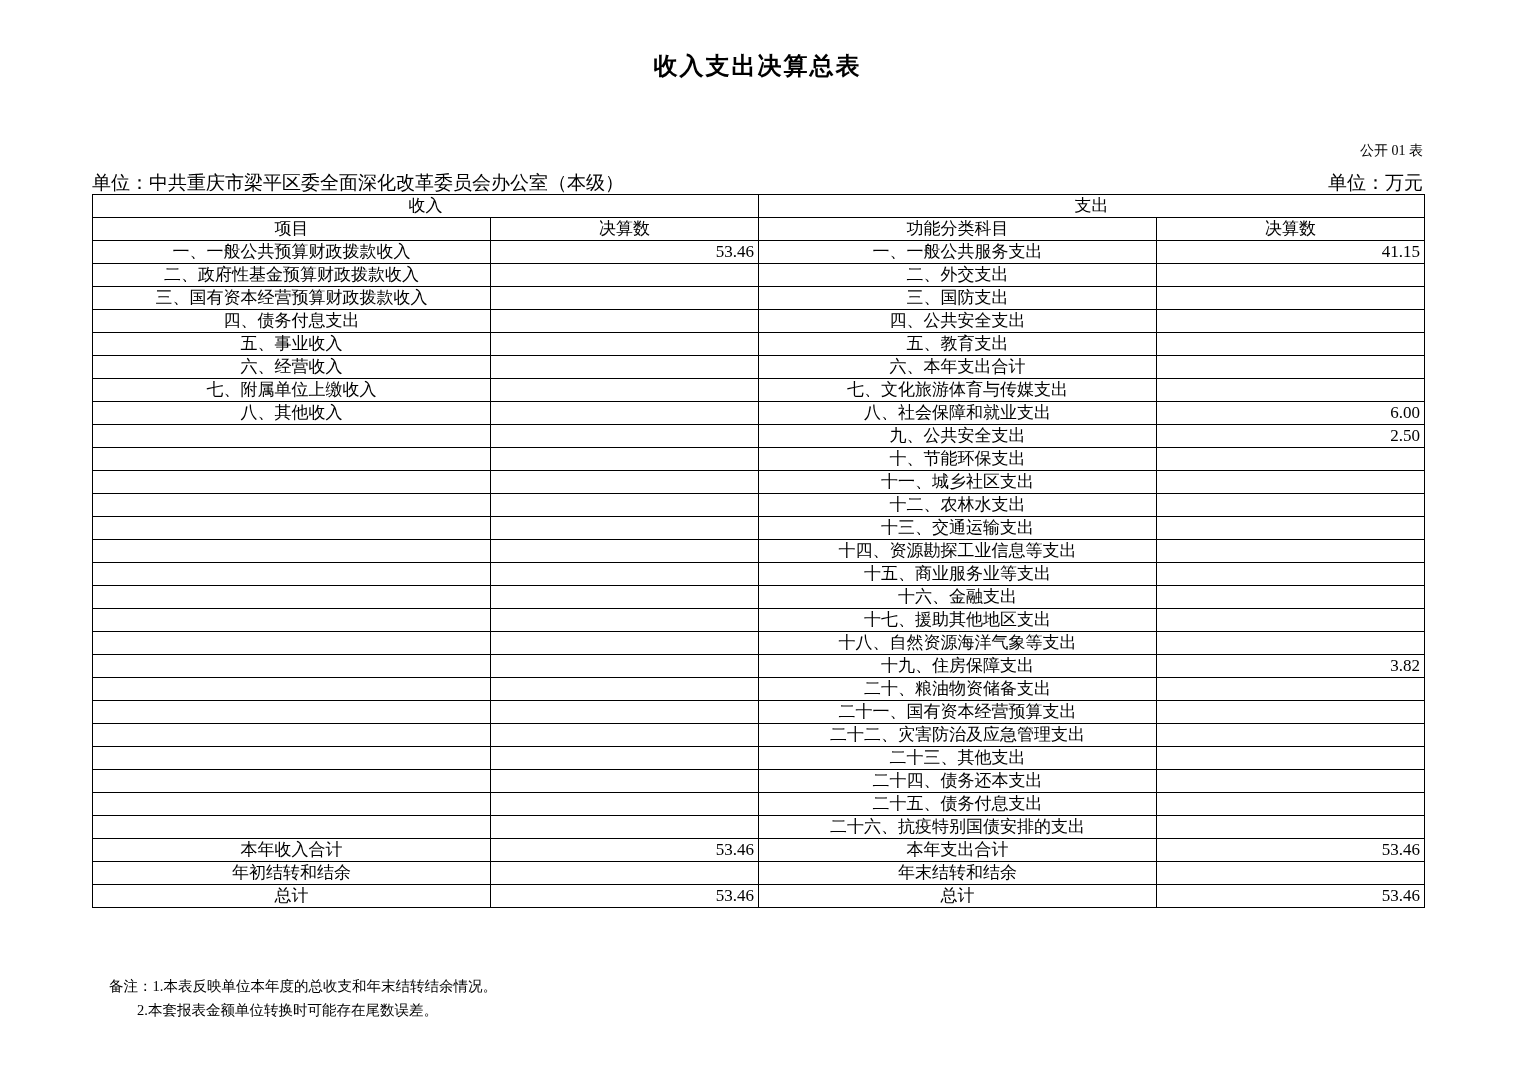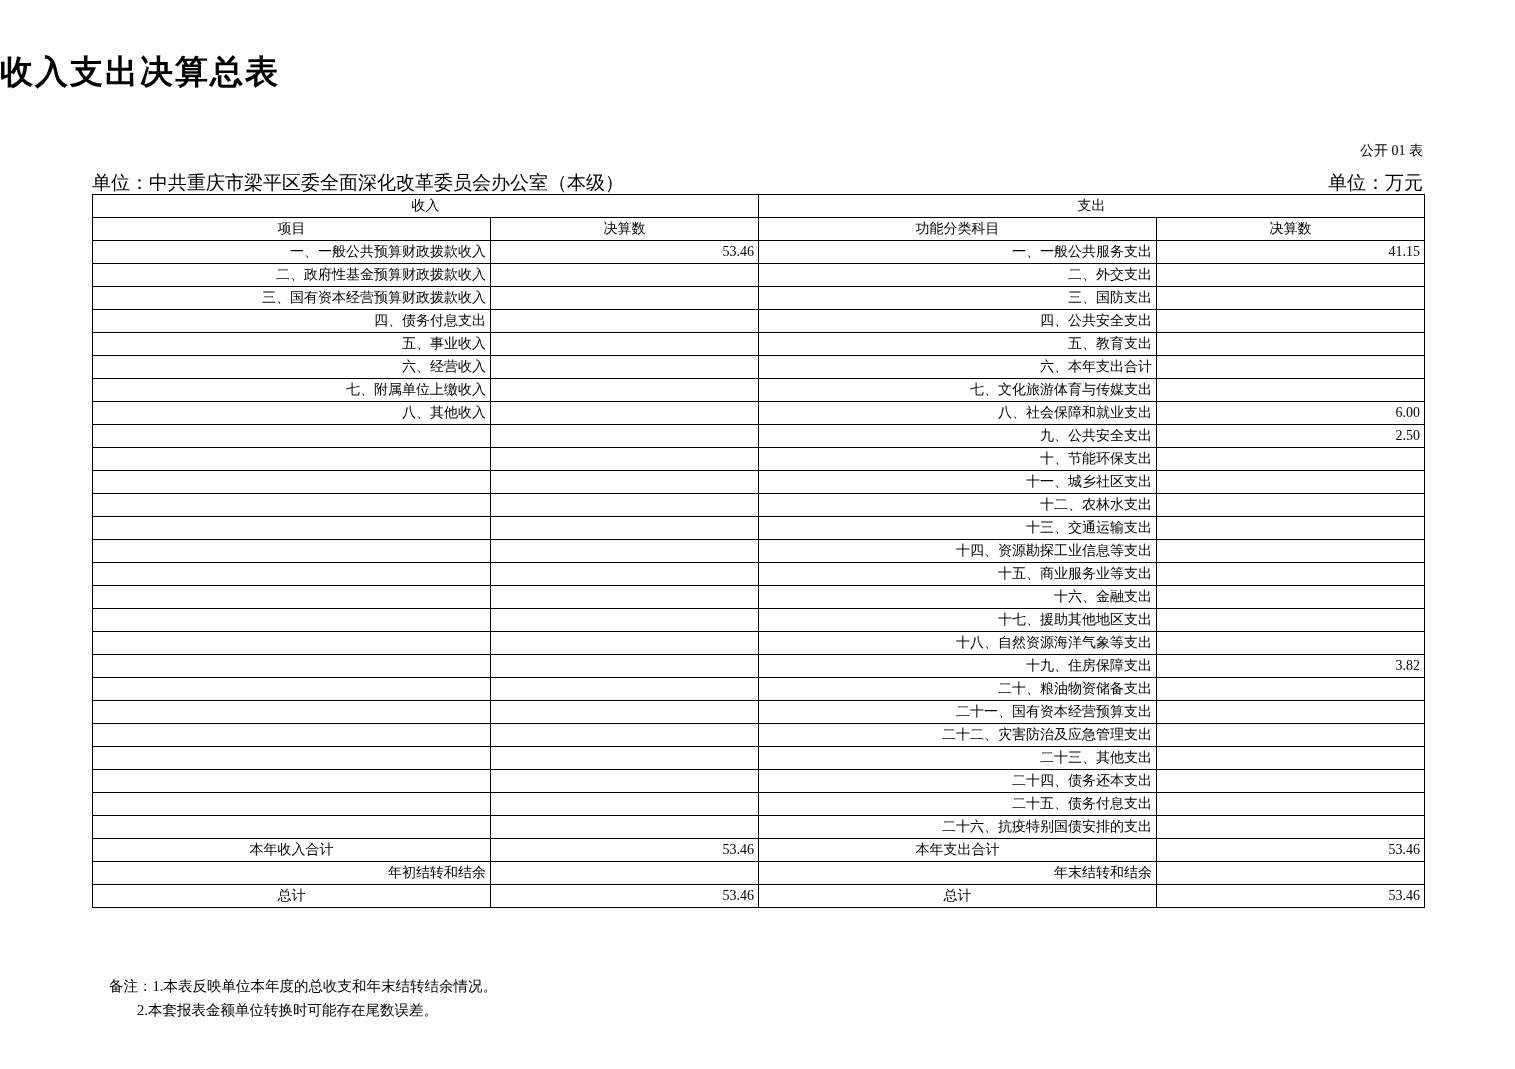--- a/index.html
+++ b/index.html
@@ -15,22 +15,22 @@
     position: relative;
     overflow: hidden;
   }
   .page {
     position: relative;
     width: 1515px;
     height: 1069px;
     box-sizing: border-box;
   }
   .doc-title {
-    text-align: left;
-    font-size: 33px;
+    text-align: center;
+    font-size: 24px;
     font-weight: bold;
     letter-spacing: 2px;
     margin-top: 50px;
     margin-bottom: 0;
   }
   .sheet-no {
     position: absolute;
     right: 92px;
     top: 92px;
     font-size: 14px;
@@ -44,35 +44,35 @@
     justify-content: space-between;
     font-size: 19px;
   }
   table.main {
     position: absolute;
     left: 92px;
     top: 144px;
     width: 1331px;
     border-collapse: collapse;
     table-layout: fixed;
-    font-size: 14px;
+    font-size: 17px;
   }
   table.main td {
     border: 1px solid #000000;
     height: 23px;
     padding: 0 4px;
     vertical-align: middle;
     line-height: 1.05;
     box-sizing: border-box;
   }
   .c-head {
     text-align: center;
   }
   .txt {
-    text-align: right;
+    text-align: center;
     white-space: nowrap;
     overflow: hidden;
   }
   .num {
     text-align: right;
     padding-right: 8px;
   }
   .ctr {
     text-align: center;
   }

